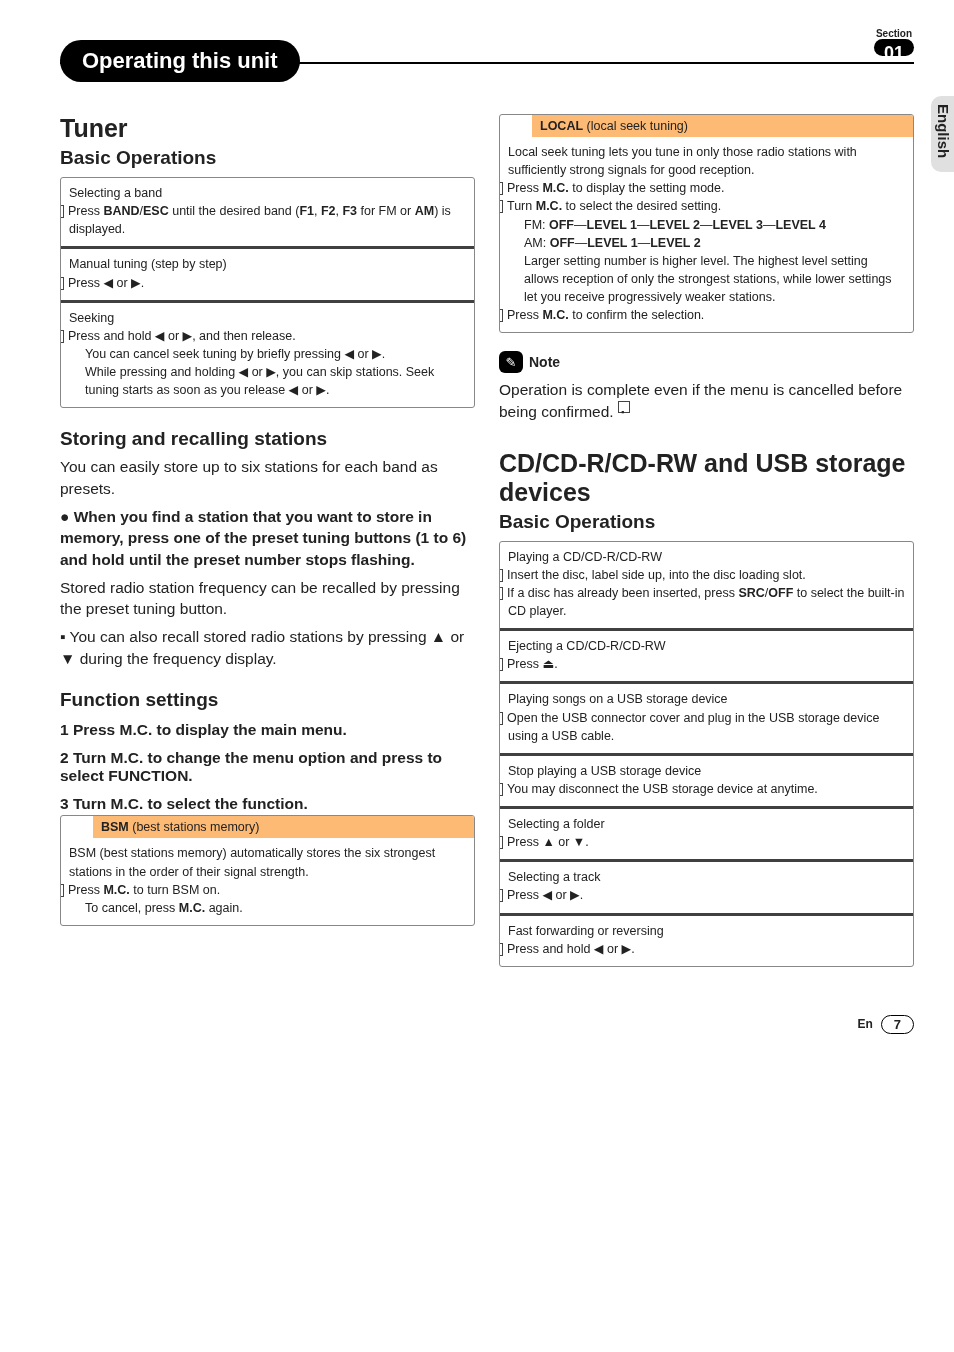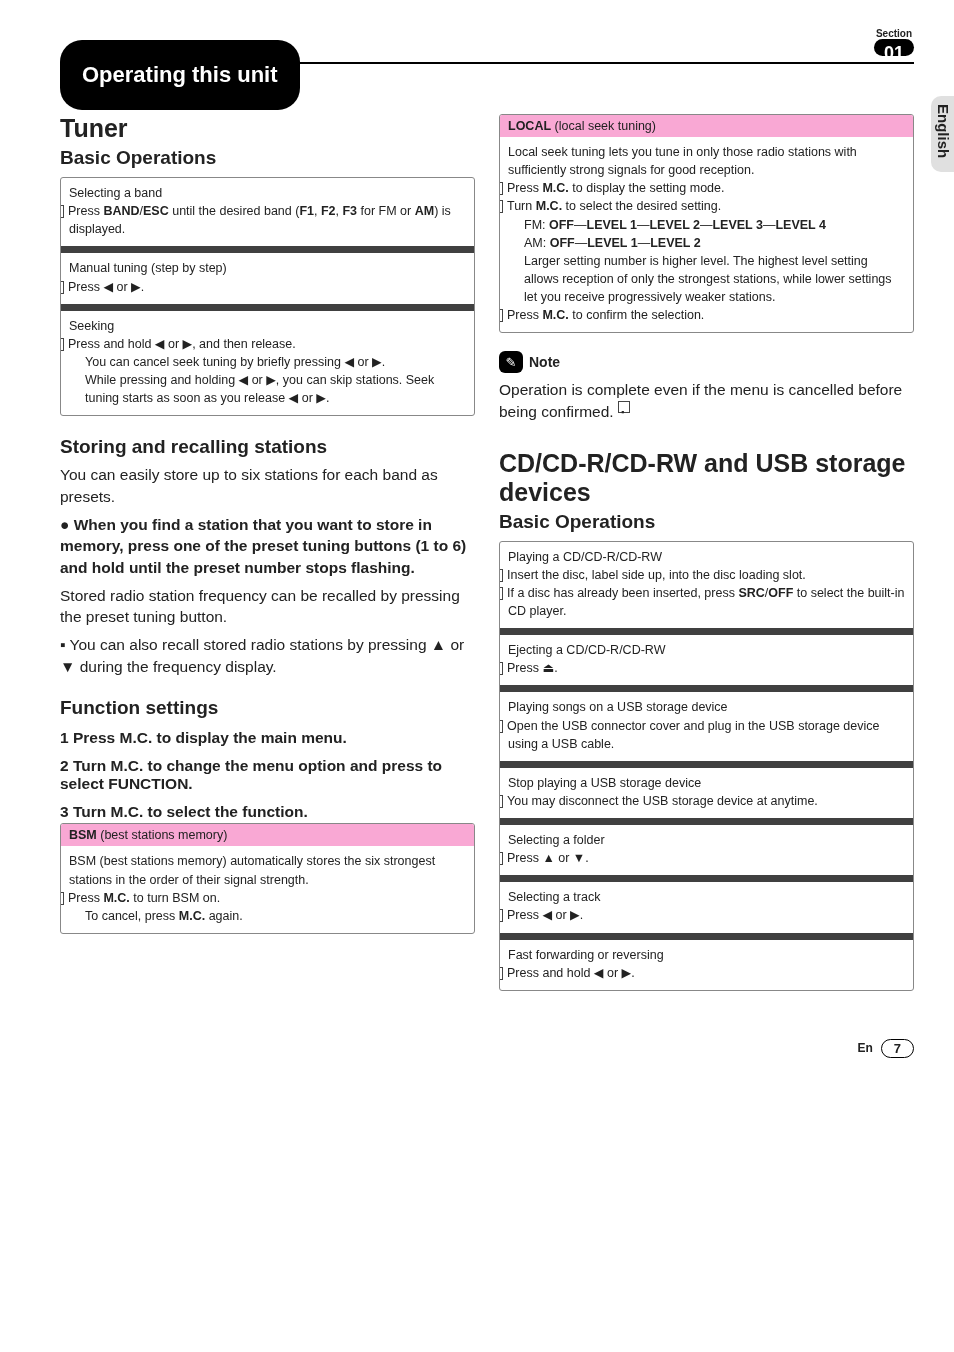--- a/index.html
+++ b/index.html
@@ -18,21 +18,21 @@
   
   .header-bar {
     position: relative;
     margin-bottom: 30px;
     height: 44px;
   }
   .header-title-wrap {
     background: #000;
     color: #fff;
     border-radius: 22px;
-    padding: 22px 22px;
+    padding: 8px 22px;
     display: inline-block;
     font-weight: bold;
     font-size: 22px;
   }
   .header-rule {
     position: absolute;
     top: 50%;
     left: 0;
     right: 0;
     height: 2px;
@@ -93,30 +93,31 @@
     font-weight: 900;
     margin: 20px 0 6px 0;
   }
   .box {
     border: 1px solid #888;
     border-radius: 3px;
     margin-bottom: 14px;
     overflow: hidden;
   }
   .cell {
-    border-bottom: 7px solid #404040;
+    border-bottom: 3px solid #404040;
     padding: 6px 8px 8px 8px;
     font-size: 12.5px;
     line-height: 1.45;
   }
   .cell:last-child { border-bottom: none; }
   .cell-head {
-    background: #f9a8d4;
+    background: #fdba74;
     padding: 4px 8px;
     font-size: 12.5px;
+    margin-left: 32px;
   }
   .body-text {
     font-size: 15.5px;
     line-height: 1.4;
     margin: 6px 0;
   }
   .instr {
     font-size: 15.5px;
     font-weight: bold;
     margin: 10px 0 2px 0;

